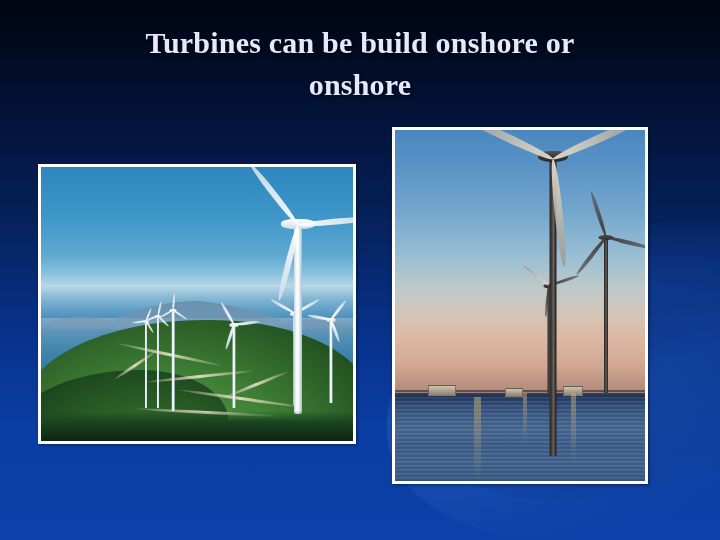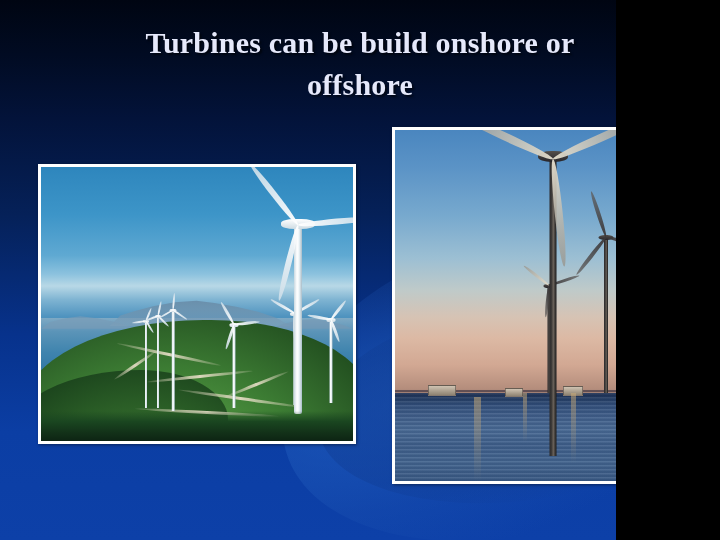--- a/index.html
+++ b/index.html
@@ -2,21 +2,21 @@
 <html><head>
 <meta charset="utf-8">
 <style>
   html, body {
     margin: 0;
     padding: 0;
     background: #000;
   }
   #slide {
     position: relative;
-    width: 616px;
+    width: 720px;
     height: 540px;
     overflow: hidden;
     font-family: "Liberation Serif", "DejaVu Serif", serif;
     background: linear-gradient(180deg,
         #000512 0%,
         #010b22 10%,
         #03133a 22%,
         #052159 40%,
         #07328c 62%,
         #0b3ea4 80%,
@@ -293,21 +293,21 @@
 <body>
 
 <div id="slide">
 
   <div class="swoosh swoosh-a"></div>
   <div class="swoosh swoosh-b"></div>
   <div class="swoosh swoosh-c"></div>
 
   <div id="title">
     <div>Turbines can be build onshore or</div>
-    <div>offshore</div>
+    <div>onshore</div>
   </div>
 
   <div class="photo-frame" id="frame-onshore">
     <div class="photo">
       <div class="on-sky"></div>
       <div class="on-sea"></div>
       <div class="on-mountain2"></div>
       <div class="on-mountain"></div>
       <div class="on-mountain3"></div>
       <div class="on-hill"></div>

